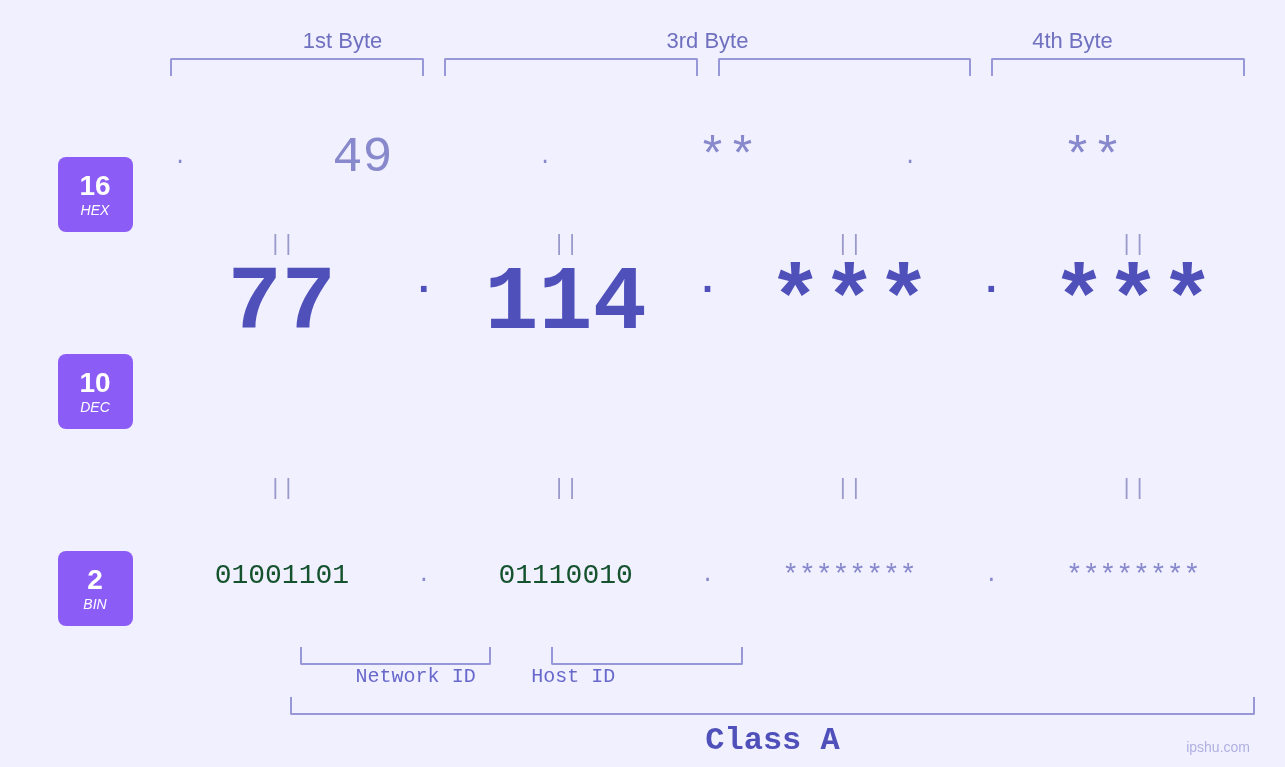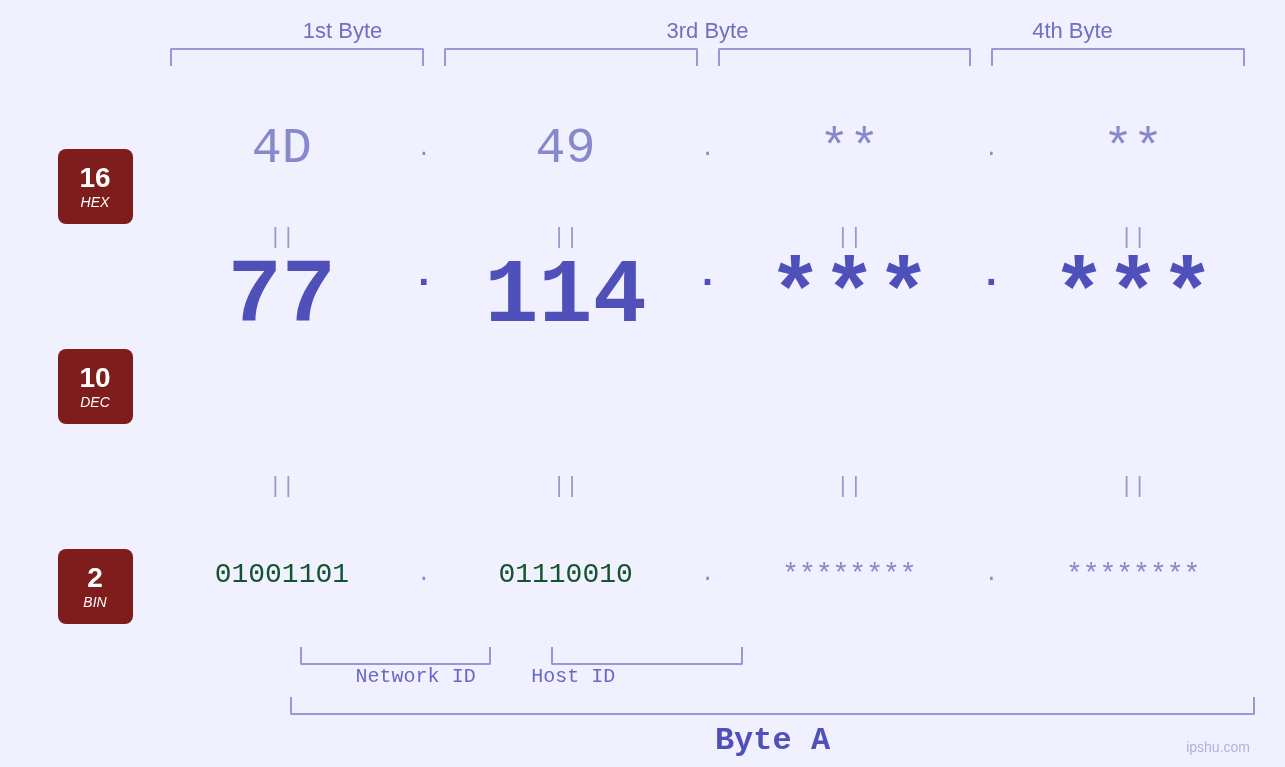--- a/index.html
+++ b/index.html
@@ -20,21 +20,21 @@
       display: flex;
       flex-direction: column;
       align-items: stretch;
       padding: 0 30px;
     }
 
     
     .byte-headers {
       display: flex;
       margin-left: 130px;
-      padding-top: 18px;
+      padding-top: 28px;
       margin-bottom: 4px;
     }
 
     .byte-header {
       flex: 1;
       text-align: center;
       color: #7070c0;
       font-size: 22px;
       font-family: Arial, sans-serif;
       font-weight: normal;
@@ -74,21 +74,21 @@
     .label-col {
       width: 130px;
       display: flex;
       flex-direction: column;
       justify-content: space-around;
       align-items: center;
       padding: 10px 0 80px 0;
     }
 
     .base-badge {
-      background: #7f1d1d;
+      background: #8b5cf6;
       color: white;
       border-radius: 8px;
       width: 75px;
       height: 75px;
       display: flex;
       flex-direction: column;
       align-items: center;
       justify-content: center;
       font-family: Arial, sans-serif;
     }
@@ -323,23 +323,20 @@
       </div>
       <div class="base-badge">
         <span class="base-num">2</span>
         <span class="base-label">BIN</span>
       </div>
     </div>
 
     <div class="data-cols">
 
       <div class="data-row" style="flex:1; align-items:center;">
-        <div class="cell">
-          <span class="hex-val">4D</span>
-        </div>
         <div class="sep-dot-small">.</div>
         <div class="cell">
           <span class="hex-val">49</span>
         </div>
         <div class="sep-dot-small">.</div>
         <div class="cell">
           <span class="hex-val masked">**</span>
         </div>
         <div class="sep-dot-small">.</div>
         <div class="cell">
@@ -423,21 +420,21 @@
             
           </div>
         </div>
 
         <div class="network-id-label">Network ID</div>
 
         <div class="host-id-label">Host ID</div>
 
         <div class="full-bottom-bracket"></div>
 
-        <div class="class-label">Byte A</div>
+        <div class="class-label">Class A</div>
       </div>
 
     </div>
   </div>
 
 </div>
 
 <div class="watermark">ipshu.com</div>
 
 </body></html>

